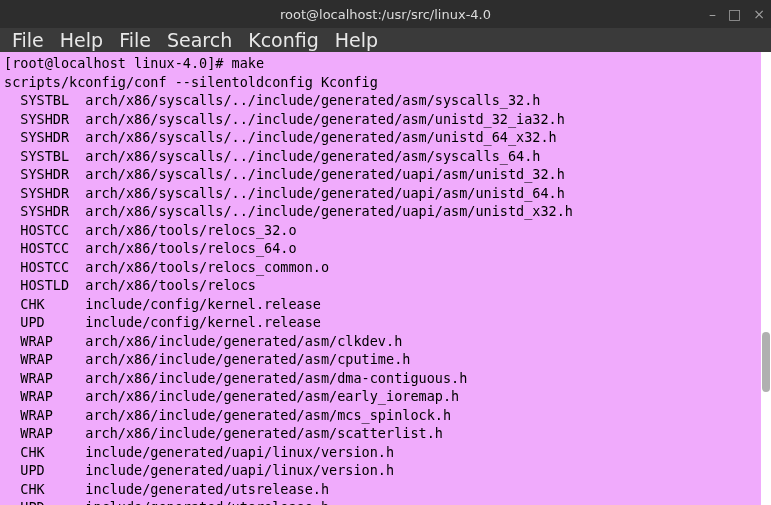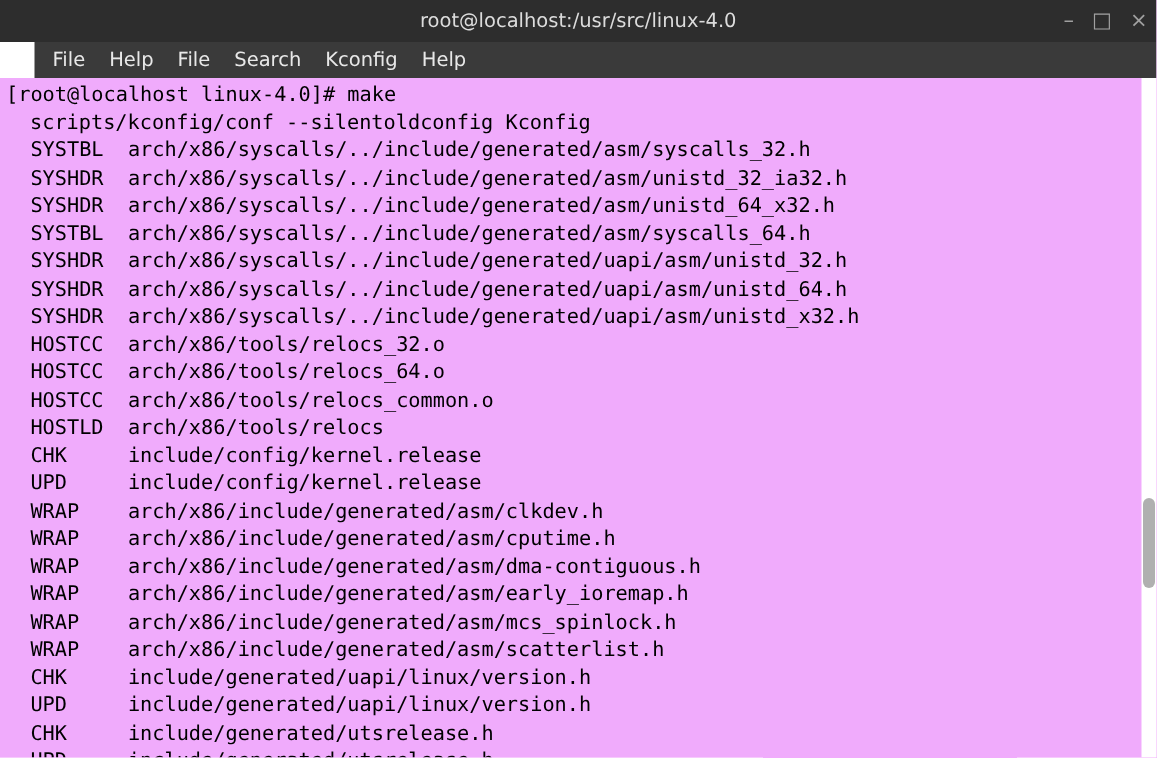--- a/index.html
+++ b/index.html
@@ -39,23 +39,22 @@
     font-size: 14px;
     line-height: 1;
   }
   .menubar {
     height: 24px;
     background: #3a3a3a;
     color: #e8e8e8;
     display: flex;
     align-items: center;
     padding: 0 6px;
-    font-size: 13px;
+    font-size: 19px;
     gap: 4px;
-    margin-left: 23px;
   }
   .menubar span {
     padding: 2px 6px;
     cursor: pointer;
   }
   .terminal {
     background: #f0abfc;
     color: #000000;
     font-family: "DejaVu Sans Mono", "Liberation Mono", monospace;
     font-size: 13.5px;
@@ -74,21 +73,21 @@
     background: #ffffff;
   }
   .scrollbar-thumb {
     position: absolute;
     right: 1px;
     width: 8px;
     background: #b0b0b0;
     border-radius: 4px;
   }
   .prompt-line { white-space: pre; }
-  .output-line { white-space: pre; margin-left: 16px; }
+  .output-line { white-space: pre; }
   .build-row { white-space: pre; }
 </style>
 </head>
 <body>
 
 <div class="titlebar">
   <span class="titlebar-title">root@localhost:/usr/src/linux-4.0</span>
   <div class="window-controls">
     <span>–</span>
     <span>□</span>

